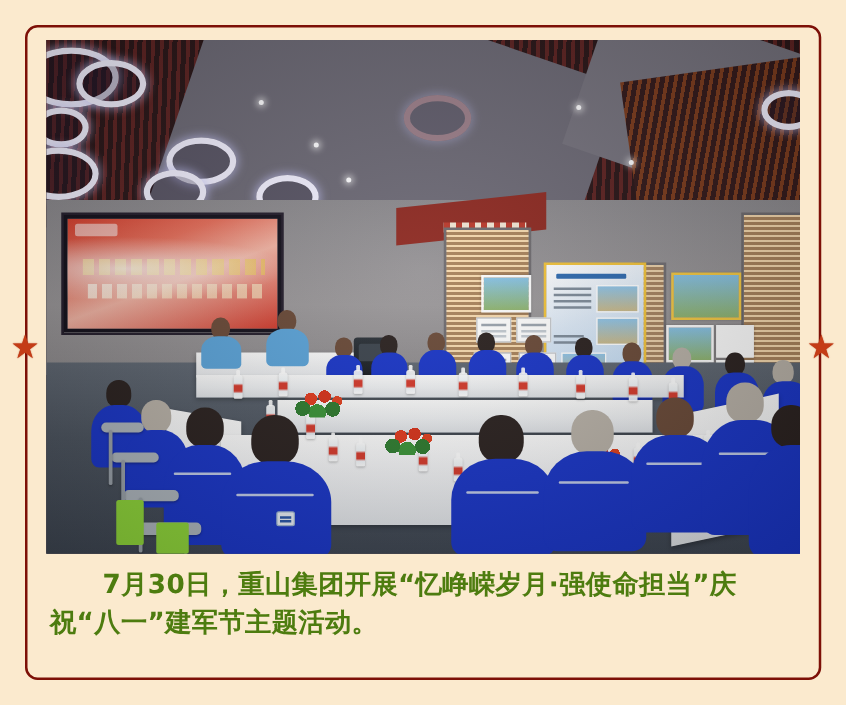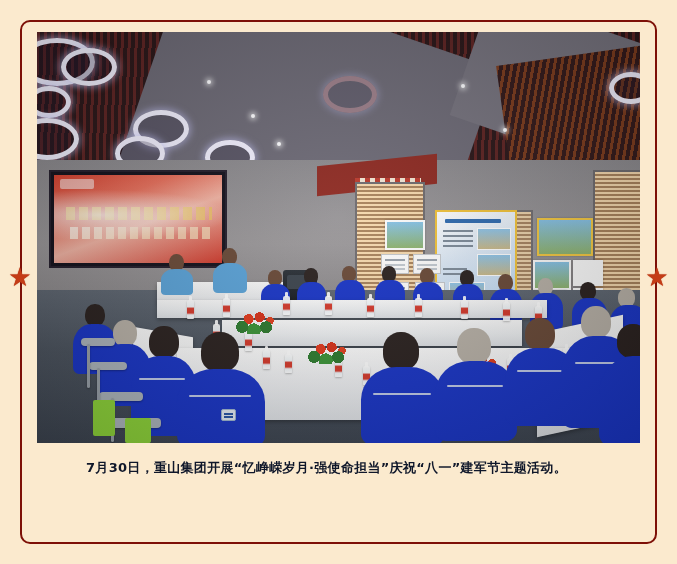--- a/index.html
+++ b/index.html
@@ -375,26 +375,26 @@
     position: absolute;
     inset: 0;
     background:
       radial-gradient(ellipse at 50% 45%, rgba(255,255,255,.05) 0%, rgba(0,0,0,.22) 100%);
     pointer-events: none;
   }
 
   
   .caption {
     position: absolute;
-    left: 60px;
+    left: 40px;
     top: 452px;
     width: 570px;
-    color: #0f172a;
+    color: #4d7c0f;
     font-family: "DejaVu Sans", "Liberation Sans", sans-serif;
-    font-size: 13px;
+    font-size: 21px;
     font-weight: bold;
     line-height: 31px;
     letter-spacing: .3px;
     text-indent: 2em;
     z-index: 5;
   }
 </style>
 </head>
 <body>
 

